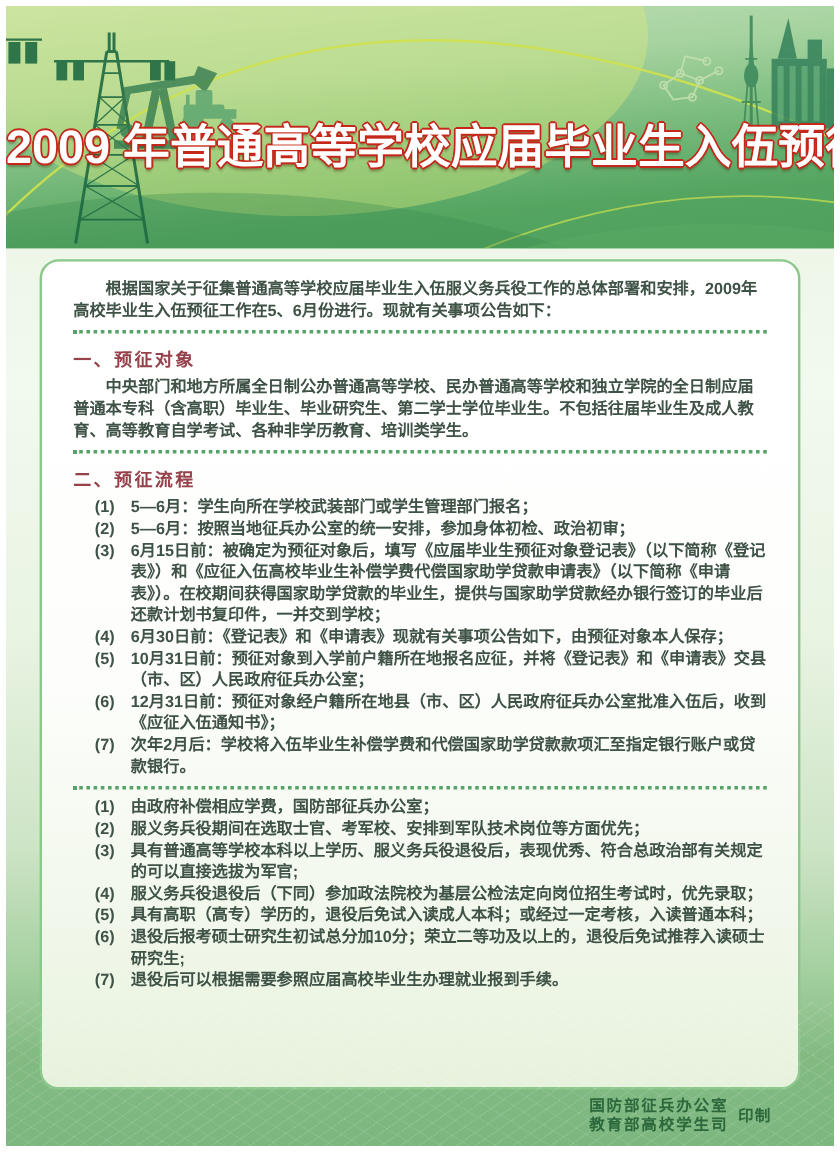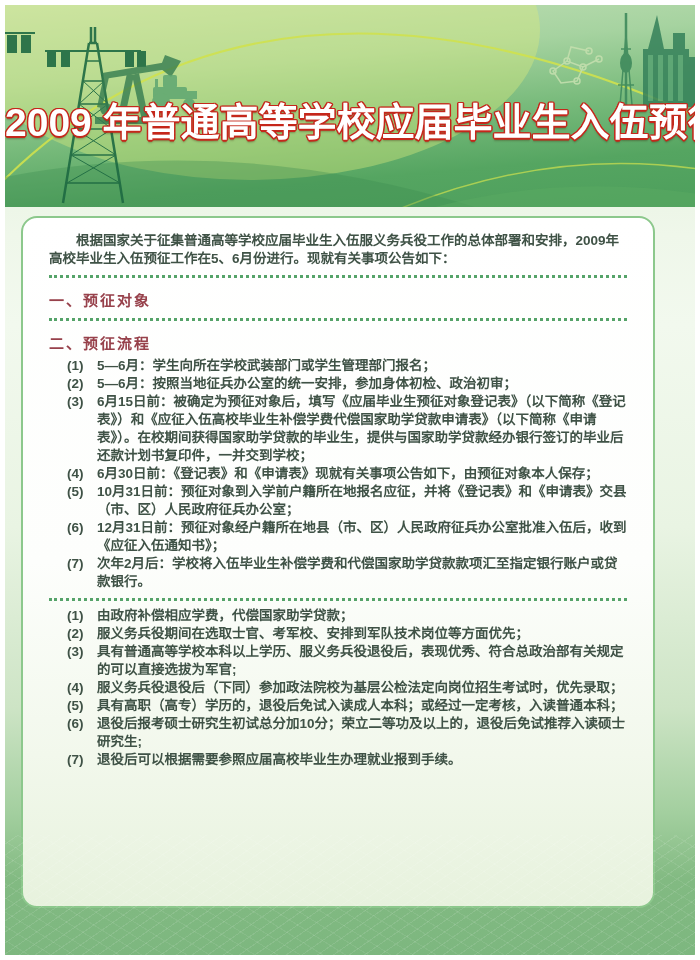--- a/index.html
+++ b/index.html
@@ -19,21 +19,21 @@
   }
   .header svg{position:absolute;left:0;top:0;}
   .title{
     position:absolute;left:0;top:86px;width:100%;text-align:center;
     font-size:39px;font-weight:bold;color:#ffffff;white-space:nowrap;letter-spacing:0px;
     text-shadow:-1.5px 0 #c5271b,1.5px 0 #c5271b,0 -1.5px #c5271b,0 1.5px #c5271b,
       -1px -1px #c5271b,1px -1px #c5271b,-1px 1px #c5271b,1px 1px #c5271b,0 3px 2px rgba(60,30,10,.35);
   }
   
   .panel{
-    position:absolute;left:16px;top:211px;width:634px;height:692px;box-sizing:border-box;
+    position:absolute;left:28px;top:211px;width:634px;height:692px;box-sizing:border-box;
     border:2px solid #8cc88c;border-radius:16px;overflow:hidden;
     background:linear-gradient(180deg,#ffffff 0%,#fdfefc 50%,#f2f8ec 78%,#e7f2dd 100%);
     padding:10px 26px 6px 26px;
     color:#3f5246;font-size:13.5px;line-height:18px;font-weight:600;
   }
   .intro{margin:4px 0 2px 0;text-indent:2em;}
   .sep{border:0;border-top:3px dotted #55a369;margin:7px 0 6px 0;height:0;}
   .sec-h{color:#97414b;font-size:15px;font-weight:bold;line-height:20px;margin:13px 0 3px 0;letter-spacing:2px;}
   .para{text-indent:2em;margin:0;}
   .olist{margin:0 0 2px 0;padding-left:18px;}
@@ -137,20 +137,21 @@
       </g>
     </svg>
     <div class="title">2009 年普通高等学校应届毕业生入伍预征公告</div>
   </div>
 
   <div class="panel">
     <p class="intro">根据国家关于征集普通高等学校应届毕业生入伍服义务兵役工作的总体部署和安排，2009年高校毕业生入伍预征工作在5、6月份进行。现就有关事项公告如下：</p>
     <hr class="sep">
 
     <div class="sec-h">一、预征对象</div>
+    <p class="para">中央部门和地方所属全日制公办普通高等学校、民办普通高等学校和独立学院的全日制应届普通本专科（含高职）毕业生、毕业研究生、第二学士学位毕业生。不包括往届毕业生及成人教育、高等教育自学考试、各种非学历教育、培训类学生。</p>
     <hr class="sep">
 
     <div class="sec-h">二、预征流程</div>
     <div class="olist">
       <div class="li">
           <span class="num">(1)</span>
           <span class="txt">5—6月：学生向所在学校武装部门或学生管理部门报名；</span>
         </div>
       <div class="li">
           <span class="num">(2)</span>
@@ -175,21 +176,21 @@
       <div class="li">
           <span class="num">(7)</span>
           <span class="txt">次年2月后：学校将入伍毕业生补偿学费和代偿国家助学贷款款项汇至指定银行账户或贷款银行。</span>
         </div>
     </div>
     <hr class="sep">
 
     <div class="olist">
       <div class="li">
           <span class="num">(1)</span>
-          <span class="txt">由政府补偿相应学费，代偿国家助学贷款；</span>
+          <span class="txt">由政府补偿相应学费，国防部征兵办公室；</span>
         </div>
       <div class="li">
           <span class="num">(2)</span>
           <span class="txt">服义务兵役期间在选取士官、考军校、安排到军队技术岗位等方面优先；</span>
         </div>
       <div class="li">
           <span class="num">(3)</span>
           <span class="txt">具有普通高等学校本科以上学历、服义务兵役退役后，表现优秀、符合总政治部有关规定的可以直接选拔为军官;</span>
         </div>
       <div class="li">
@@ -206,14 +207,21 @@
         </div>
       <div class="li">
           <span class="num">(7)</span>
           <span class="txt">退役后可以根据需要参照应届高校毕业生办理就业报到手续。</span>
         </div>
     </div>
   </div>
 
   <div class="guilloche"></div>
 
+  <div class="footer">
+    <div class="orgs">
+      <div>国防部征兵办公室</div>
+      <div>教育部高校学生司</div>
+    </div>
+    <div class="print">印制</div>
+  </div>
 
 </div>
 
 </body></html>

